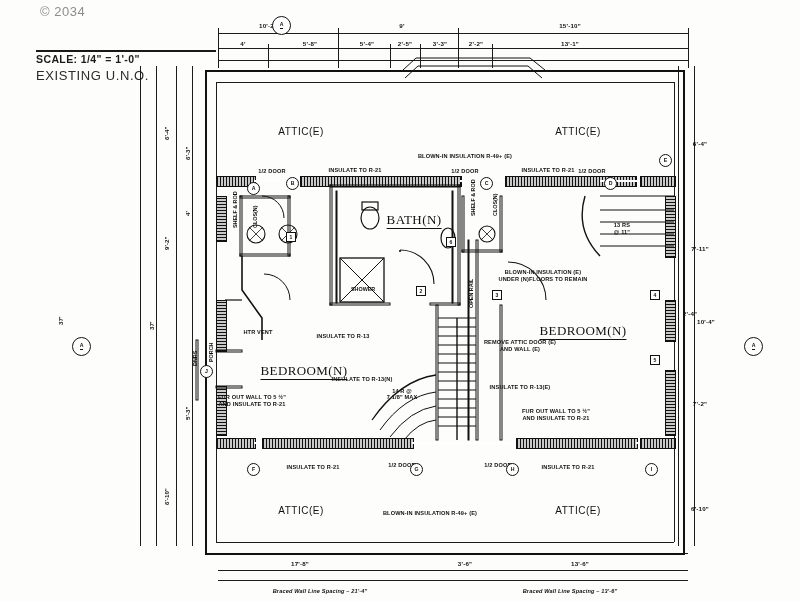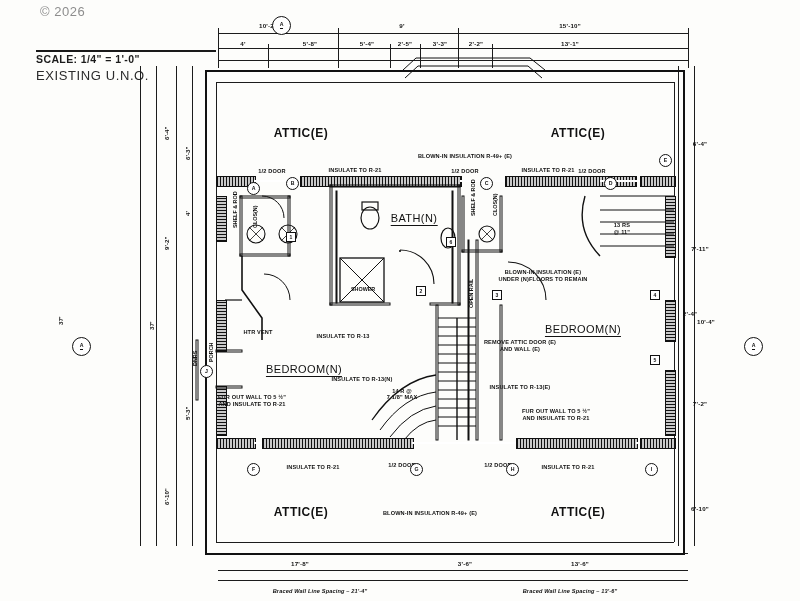--- a/index.html
+++ b/index.html
@@ -35,24 +35,24 @@
   .dimv{position:absolute;font-size:6.2px;font-weight:bold;color:#111;
         white-space:nowrap;transform-origin:0 0;transform:rotate(-90deg);}
 
   
   .note{position:absolute;font-size:5.6px;font-weight:bold;letter-spacing:.15px;
         color:#111;white-space:nowrap;line-height:1.45;}
   .note.c{transform:translateX(-50%);}
   .note-it{font-style:italic;}
 
   
-  .room{position:absolute;font-size:11px;letter-spacing:.4px;color:#111;
-        white-space:nowrap;transform:translateX(-50%);}
+  .room{position:absolute;font-size:13px;letter-spacing:.4px;color:#111;
+        white-space:nowrap;transform:translateX(-50%);font-family:Liberation Serif, serif;}
   .room u{text-decoration:none;border-bottom:1.4px solid #111;padding-bottom:1px;}
-  .attic{position:absolute;font-size:12px;font-weight:bold;letter-spacing:.5px;
+  .attic{position:absolute;font-size:10px;font-weight:normal;letter-spacing:.5px;
          color:#111;white-space:nowrap;transform:translateX(-50%);}
   .small-lbl{position:absolute;font-size:5.4px;font-weight:bold;color:#111;white-space:nowrap;}
   .vlbl{position:absolute;font-size:5.4px;font-weight:bold;color:#111;
         white-space:nowrap;transform-origin:0 0;transform:rotate(-90deg);}
 
   
   .bubble{position:absolute;border:1.1px solid #111;border-radius:50%;
           background:#fff;font-size:5.2px;font-weight:bold;color:#111;
           display:flex;align-items:center;justify-content:center;line-height:1;}
   .bubble .bt{border-bottom:1px solid #111;display:block;padding-bottom:.5px;}
@@ -60,21 +60,21 @@
          font-weight:bold;display:flex;align-items:center;justify-content:center;color:#111;}
 
   svg{position:absolute;overflow:visible;}
   .st{stroke:#111;fill:none;}
 </style>
 </head>
 <body>
 
 <div id="sheet">
 
-  <div class="copyright">© 2026</div>
+  <div class="copyright">© 2034</div>
   <div class="title-rule"></div>
   <div class="scale">SCALE:  1/4" = 1'-0"</div>
   <div class="uno">EXISTING U.N.O.</div>
 
   <div class="ln h" style="left:218px;top:33px;width:470px;"></div>
   <div class="ln h" style="left:218px;top:48px;width:470px;"></div>
   <div class="ln h" style="left:218px;top:60px;width:470px;"></div>
 
   <div class="ln h" style="left:218px;top:553px;width:470px;"></div>
   <div class="ln h" style="left:218px;top:570px;width:470px;"></div>

